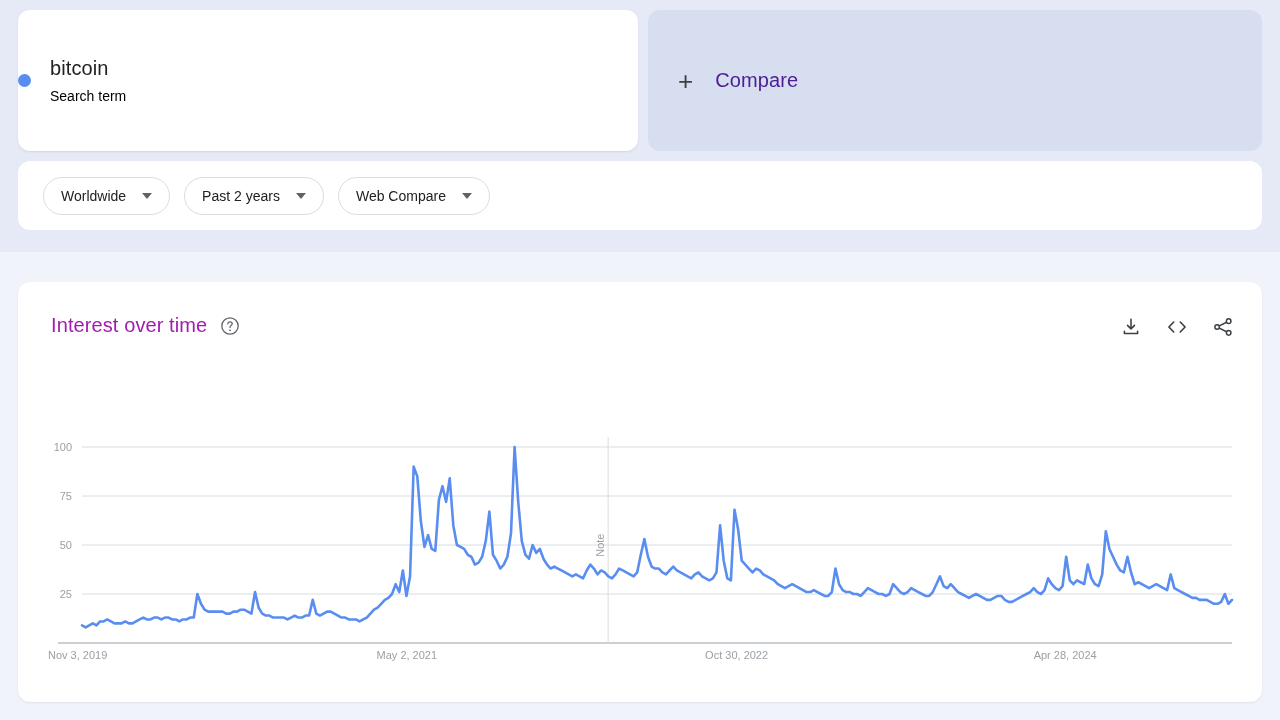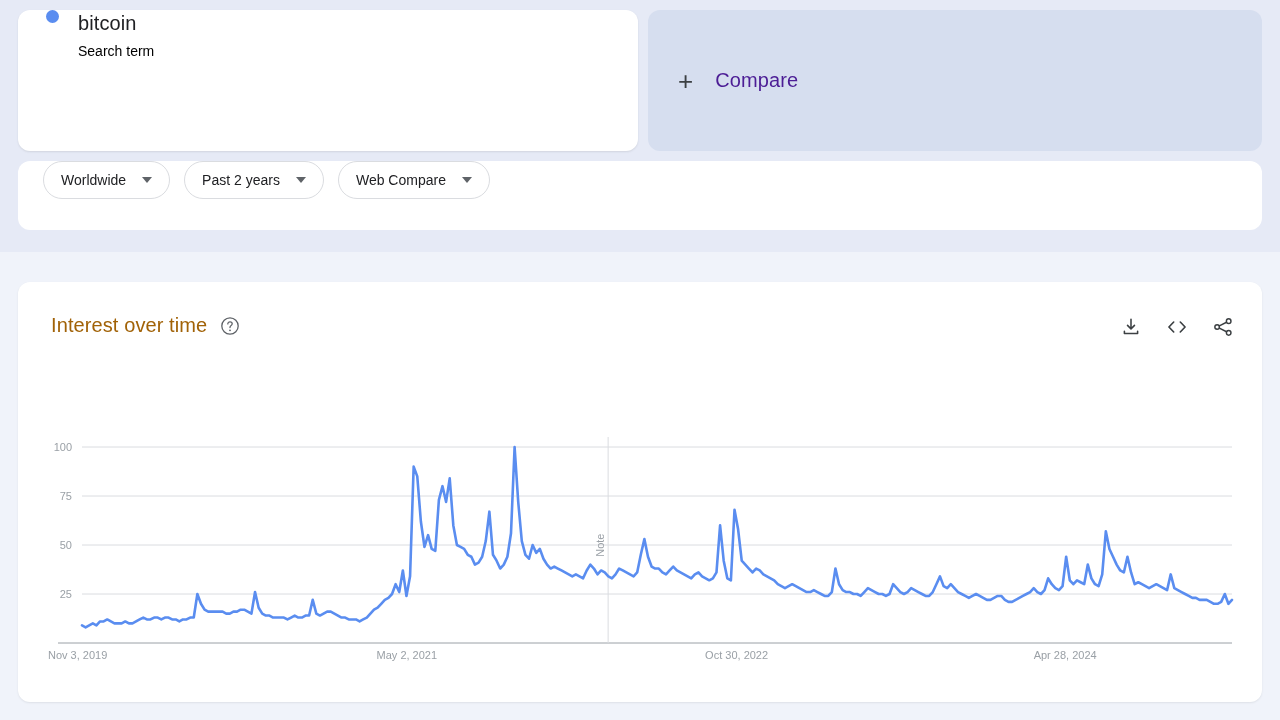--- a/index.html
+++ b/index.html
@@ -36,21 +36,21 @@
     height: 141px;
     display: flex;
   }
 
   .term-card {
     width: 620px;
     height: 141px;
     background: #ffffff;
     border-radius: 12px;
     display: flex;
-    padding-left: 28px;
+    align-items: center;
     box-shadow: 0 1px 2px rgba(60,64,67,0.12);
   }
 
   .term-dot {
     width: 13px; height: 13px;
     border-radius: 50%;
     background: #5a8df0;
     margin-right: 19px;
     flex: 0 0 auto;
   }
@@ -95,21 +95,21 @@
 
   
   .filter-bar {
     position: absolute;
     left: 18px; top: 161px;
     width: 1244px;
     height: 69px;
     background: #ffffff;
     border-radius: 12px;
     display: flex;
-    align-items: flex-start;
+    align-items: center;
     padding-left: 25px;
   }
 
   .chip {
     height: 38px;
     border: 1px solid #dadce0;
     border-radius: 19px;
     background: #fff;
     display: flex;
     align-items: center;
@@ -143,21 +143,21 @@
   }
 
   .chart-head {
     position: absolute;
     left: 33px; top: 32px;
     display: flex;
     align-items: center;
   }
   .chart-title {
     font-size: 20px;
-    color: #a16207;
+    color: #a21caf;
     letter-spacing: 0.1px;
   }
   .help-icon {
     margin-left: 13px;
     width: 20px; height: 20px;
     display: flex;
     align-items: center;
     justify-content: center;
     cursor: pointer;
   }

